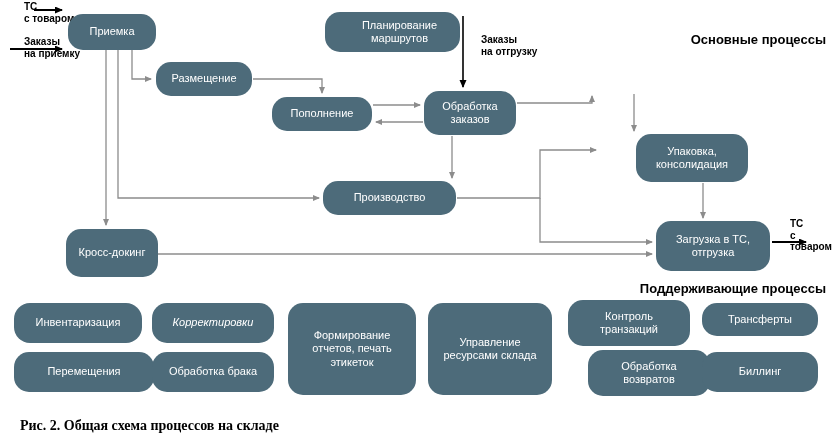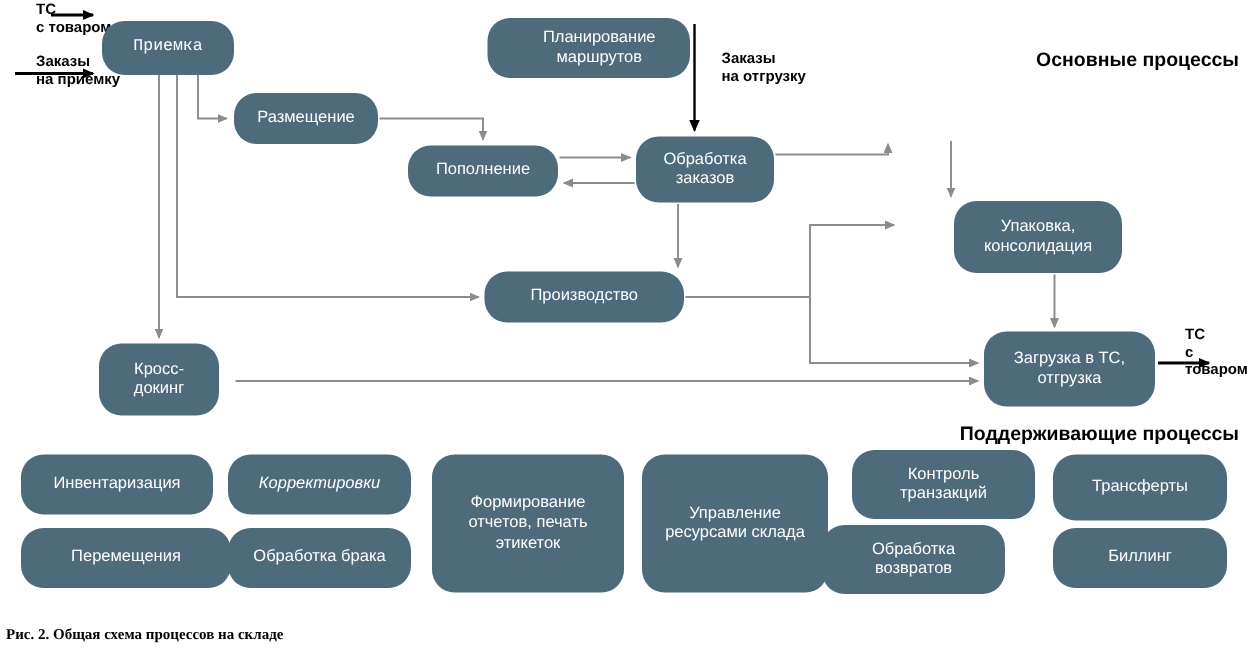--- a/index.html
+++ b/index.html
@@ -14,22 +14,22 @@
   }
   .heading {
     position:absolute; font-weight:bold; font-size:13px; color:#000;
     text-align:right;
   }
   .ext-label {
     position:absolute; font-weight:bold; font-size:10px; line-height:1.15;
     color:#000; white-space:pre-line;margin-left:12px;
   }
   .caption {
-    position:absolute; left:4px; top:418px; font-family:"Liberation Serif", serif;
-    font-weight:bold; font-size:10px; color:#000;
+    position:absolute; left:20px; top:418px; font-family:"Liberation Serif", serif;
+    font-weight:bold; font-size:14px; color:#000;
   }
   svg.flow { position:absolute; left:0; top:0; pointer-events:none; }
 </style>
 </head>
 <body>
 
 <div id="canvas">
 
   <svg class="flow" width="834" height="436">
     <defs>
@@ -66,36 +66,36 @@
 
   <div class="ext-label" style="left:12px; top:1px;">ТС
 с товаром</div>
   <div class="ext-label" style="left:12px; top:36px;">Заказы
 на приемку</div>
   <div class="ext-label" style="left:469px; top:34px;">Заказы
 на отгрузку</div>
   <div class="ext-label" style="left:778px; top:218px;">ТС
 с товаром</div>
 
-  <div class="box" style="left:68px; top:14px; width:88px; height:36px;font-family:Liberation Mono, monospace;">Приемка</div>
+  <div class="box" style="left:68px; top:14px; width:88px; height:36px;">Приемка</div>
   <div class="box" style="left:156px; top:62px; width:96px; height:34px;">Размещение</div>
   <div class="box" style="left:325px; top:12px; width:135px; height:40px;padding-left:21px;">Планирование маршрутов</div>
   <div class="box" style="left:272px; top:97px; width:100px; height:34px;">Пополнение</div>
   <div class="box" style="left:424px; top:91px; width:92px; height:44px;">Обработка заказов</div>
   <div class="box" style="left:600px; top:134px; width:112px; height:48px;margin-left:36px;">Упаковка, консолидация</div>
   <div class="box" style="left:323px; top:181px; width:133px; height:34px;">Производство</div>
-  <div class="box" style="left:66px; top:229px; width:80px; height:48px;">Кросс-докинг</div>
+  <div class="box" style="left:66px; top:229px; width:92px; height:48px;">Кросс-докинг</div>
   <div class="box" style="left:656px; top:221px; width:114px; height:50px;">Загрузка в ТС, отгрузка</div>
 
-  <div class="box" style="left:14px; top:303px; width:128px; height:40px;">Инвентаризация</div>
+  <div class="box" style="left:14px; top:303px; width:128px; height:40px;border-radius:16px;">Инвентаризация</div>
   <div class="box" style="left:152px; top:303px; width:122px; height:40px;font-style:italic;">Корректировки</div>
   <div class="box" style="left:288px; top:303px; width:128px; height:92px;">Формирование отчетов, печать этикеток</div>
   <div class="box" style="left:428px; top:303px; width:124px; height:92px;">Управление ресурсами склада</div>
   <div class="box" style="left:568px; top:300px; width:122px; height:46px;">Контроль транзакций</div>
-  <div class="box" style="left:702px; top:303px; width:116px; height:44px;">Трансферты</div>
+  <div class="box" style="left:702px; top:303px; width:116px; height:33px;">Трансферты</div>
   <div class="box" style="left:14px; top:352px; width:140px; height:40px;">Перемещения</div>
   <div class="box" style="left:152px; top:352px; width:122px; height:40px;">Обработка брака</div>
-  <div class="box" style="left:548px; top:350px; width:122px; height:46px;">Обработка возвратов</div>
+  <div class="box" style="left:588px; top:350px; width:122px; height:46px;">Обработка возвратов</div>
   <div class="box" style="left:702px; top:352px; width:116px; height:40px;">Биллинг</div>
 
   <div class="caption">Рис. 2. Общая схема процессов на складе</div>
 
 </div>
 
 </body></html>

